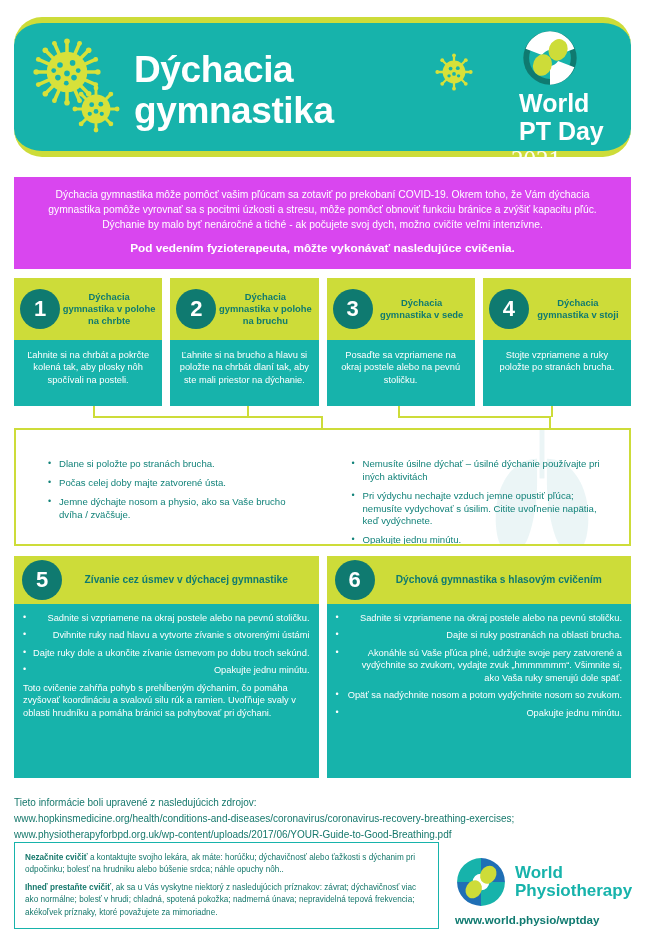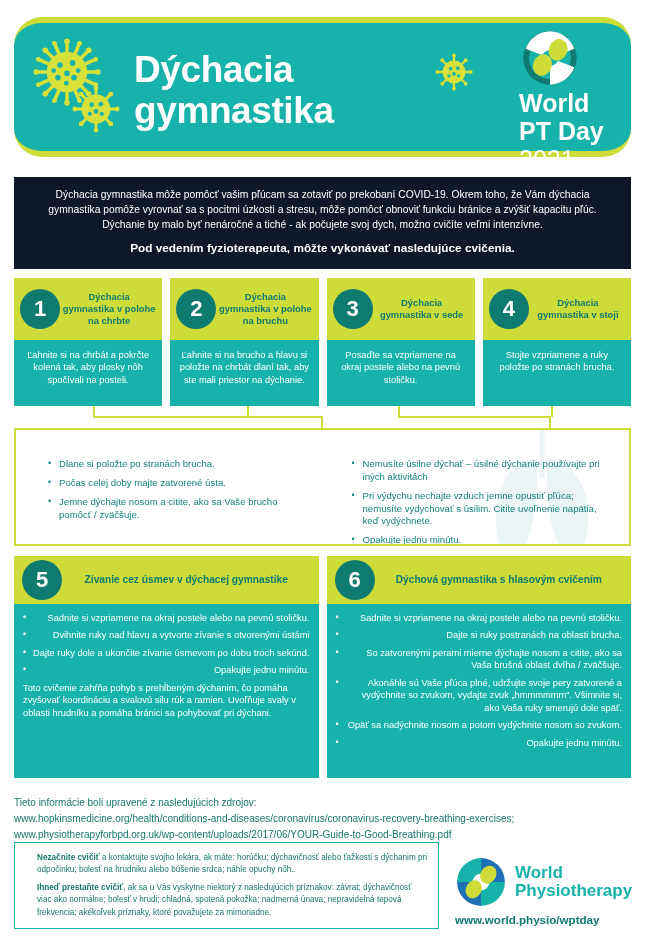--- a/index.html
+++ b/index.html
@@ -30,28 +30,28 @@
   .virus svg{display:block;}
 
   .wptd-logo{position:absolute;right:12px;top:6px;width:108px;text-align:left;}
   .wptd-mark{width:58px;height:58px;margin-left:10px;}
   .wptd-word1,.wptd-word2{
     color:#fff;font-weight:bold;line-height:1;margin-left:8px;
   }
   .wptd-word1{font-size:25px;margin-top:4px;}
   .wptd-word2{font-size:25px;margin-top:3px;}
   .wptd-year{
-    color:#fff;font-size:25px;line-height:1;margin-left:8px;margin-top:3px;
-    font-weight:normal;opacity:.95;
+    color:#fff;font-size:25px;line-height:1;margin-top:3px;
+    font-weight:normal;opacity:.95;font-family:Liberation Serif, serif;
   }
 
   
   .intro{
     position:absolute;left:14px;top:177px;width:617px;
-    background:#0f172a;color:#ffffff;
+    background:#d946ef;color:#ffffff;
     padding:11px 16px 12px 16px;box-sizing:border-box;
     text-align:center;
   }
   .intro p{margin:0;font-size:10.3px;line-height:1.45;}
   .intro .bold{font-weight:bold;font-size:11.8px;margin-top:7px;}
 
   
   .cards{position:absolute;left:14px;top:278px;width:617px;height:128px;
          display:flex;gap:8px;}
   .card{flex:1;display:flex;flex-direction:column;}
@@ -126,21 +126,21 @@
     font-size:10px;line-height:1.62;
   }
 
   
   .warn{
     position:absolute;left:14px;top:842px;width:425px;
     border:1.6px solid #17b3ab;box-sizing:border-box;
     padding:9px 10px 9px 10px;color:#16786c;font-size:8.2px;line-height:1.48;
     background:#fff;
   }
-  .warn p{margin:0 0 6px 12px;}
+  .warn p{margin:0 0 6px 0;}
   .warn p:last-child{margin-bottom:0;}
   .warn b{font-weight:bold;}
 
   
   .wp-footer{position:absolute;left:455px;top:856px;width:180px;}
   .wp-row{display:flex;align-items:center;gap:8px;}
   .wp-mark{width:52px;height:52px;flex:none;}
   .wp-text{color:#17b3ab;font-weight:bold;line-height:1.04;}
   .wp-text .l1{font-size:17px;}
   .wp-text .l2{font-size:17px;}
@@ -353,21 +353,21 @@
           <path d="M56 30 C40 30 28 44 24 62 C21 76 22 92 26 100 C31 108 44 106 48 96 C53 84 56 66 56 50 Z"></path>
           <path d="M64 30 C80 30 92 44 96 62 C99 76 98 92 94 100 C89 108 76 106 72 96 C67 84 64 66 64 50 Z"></path>
         </g>
       </svg>
     </div>
 
     <div class="bp-col">
       <ul class="bl">
         <li>Dlane si položte po stranách brucha.</li>
         <li>Počas celej doby majte zatvorené ústa.</li>
-        <li>Jemne dýchajte nosom a citite, ako sa Vaše brucho pomôcť / zväčšuje.</li>
+        <li>Jemne dýchajte nosom a physio, ako sa Vaše brucho dvíha / zväčšuje.</li>
       </ul>
     </div>
 
     <div class="bp-col right">
       <ul class="bl">
         <li>Nemusíte úsilne dýchať – úsilné dýchanie používajte pri iných aktivitách</li>
         <li>Pri výdychu nechajte vzduch jemne opustiť pľúca; nemusíte vydychovať s úsilim.  Citite uvoľnenie napätia, keď vydýchnete.</li>
         <li>Opakujte jednu minútu.</li>
       </ul>
     </div>
@@ -393,21 +393,20 @@
 
     <div class="big-card">
       <div class="big-head">
         <div class="num">6</div>
         <div class="big-title">Dýchová gymnastika s hlasovým cvičením</div>
       </div>
       <div class="big-body">
         <ul>
           <li>Sadnite si vzpriamene na okraj postele alebo na pevnú stoličku.</li>
           <li>Dajte si ruky postranách na oblasti brucha.</li>
-          <li>So zatvorenými perami mierne dýchajte nosom a citite, ako sa Vaša brušná oblast dvíha / zväčšuje.</li>
           <li>Akonáhle sú Vaše pľúca plné, udržujte svoje pery zatvorené a vydýchnite so zvukom, vydajte zvuk „hmmmmmm“. Všimnite si, ako Vaša ruky smerujú dole späť.</li>
           <li>Opäť sa nadýchnite nosom a potom vydýchnite nosom so zvukom.</li>
           <li>Opakujte jednu minútu.</li>
         </ul>
       </div>
     </div>
   </div>
 
   <div class="sources">
     <div>Tieto informácie boli upravené z nasledujúcich zdrojov:</div>

